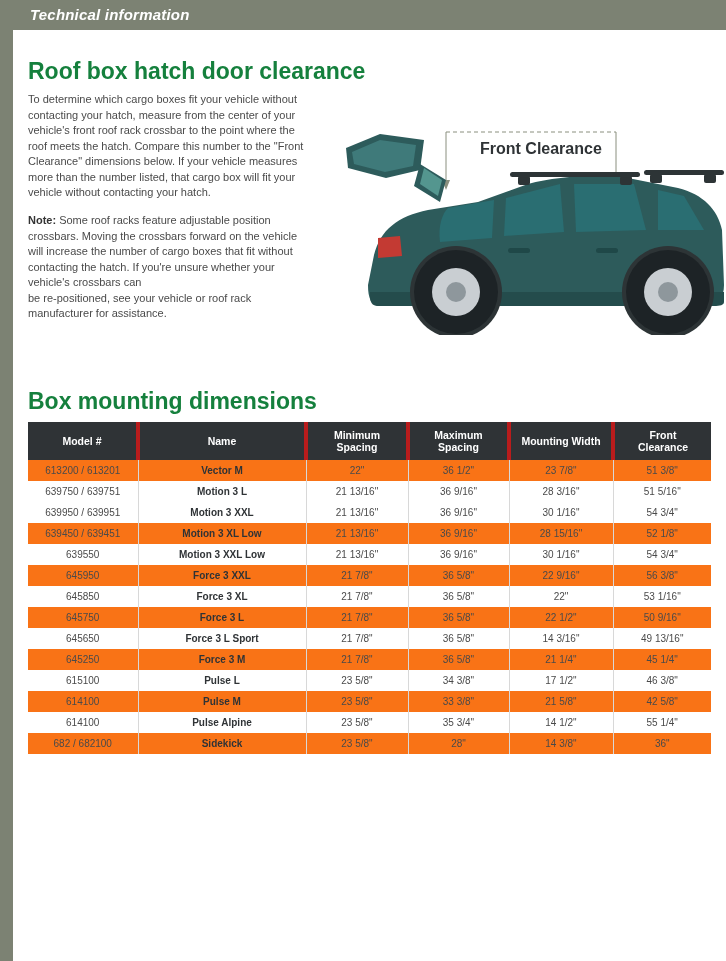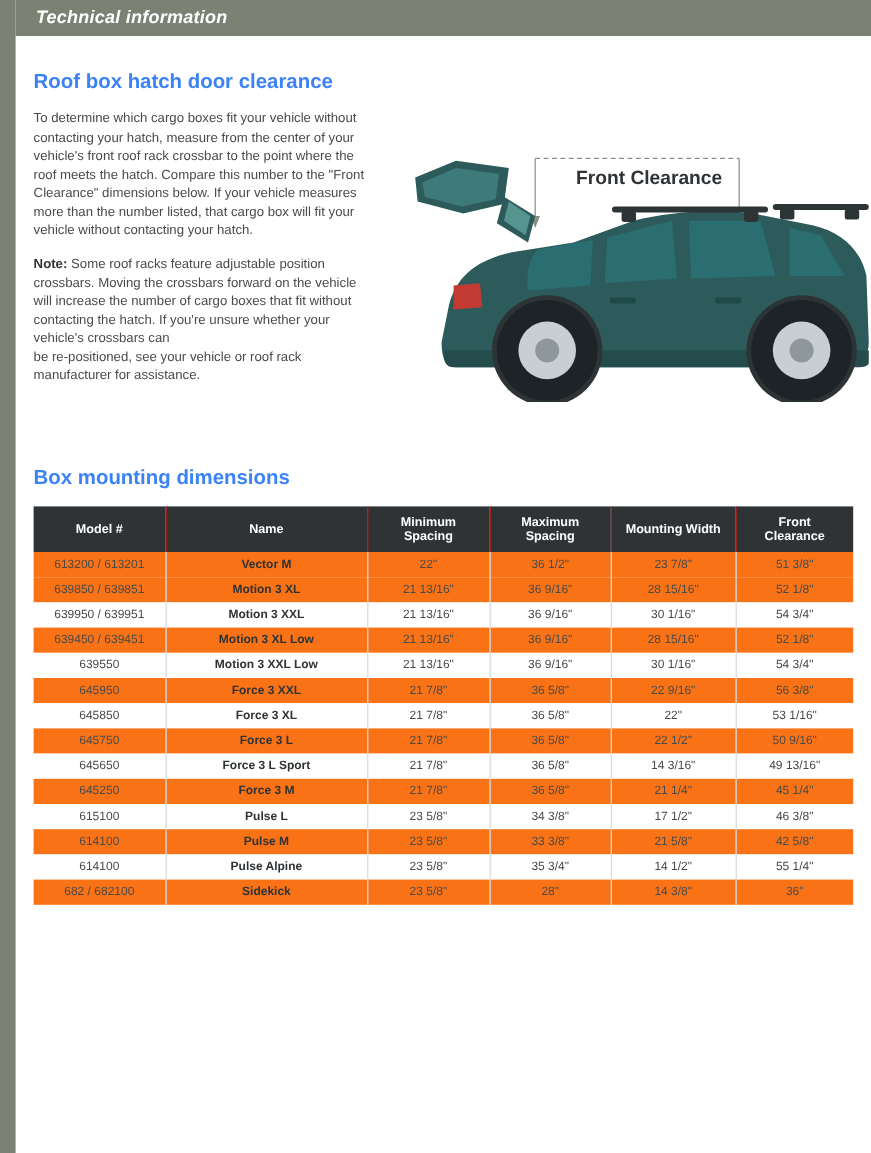--- a/index.html
+++ b/index.html
@@ -51,23 +51,23 @@
   }
   .content {
     position: absolute;
     left: 13px;
     top: 30px;
     width: 713px;
   }
   h2.section-title {
     margin: 0;
     position: absolute;
-    font-size: 17px;
-    font-weight: bold;
-    color: #3b82f6;
+    font-size: 23px;
+    font-weight: bold;
+    color: #15803d;
   }
   #hatch-title { left: 15px; top: 28px; }
   #dims-title { left: 15px; top: 358px; }
 
   .body-text {
     position: absolute;
     left: 15px;
     width: 282px;
     font-size: 11px;
     line-height: 15.5px;
@@ -100,21 +100,21 @@
     font-size: 10px;
   }
   thead th {
     background: #2f3336;
     color: #ffffff;
     font-size: 10.5px;
     font-weight: bold;
     padding: 7px 4px;
     text-align: center;
     line-height: 12px;
-    border-right: 1px solid #b91c1c;
+    border-right: 4px solid #b91c1c;
   }
   thead th:last-child { border-right: none; }
   tbody td {
     padding: 5px 4px;
     text-align: center;
     border-right: 1px solid #d8d8d8;
     color: #4a4a4a;
     font-size: 10px;
     white-space: nowrap;
   }
@@ -249,27 +249,27 @@
         </thead>
         <tbody id="tbody">
             <tr class="even">
               <td>613200 / 613201</td>
               <td class="name">Vector M</td>
               <td>22"</td>
               <td>36 1/2"</td>
               <td>23 7/8"</td>
               <td>51 3/8"</td>
             </tr>
-            <tr class="even">
-              <td>639850 / 639851</td>
-              <td class="name">Motion 3 XL</td>
+            <tr class="odd">
+              <td>639750 / 639751</td>
+              <td class="name">Motion 3 L</td>
               <td>21 13/16"</td>
               <td>36 9/16"</td>
-              <td>28 15/16"</td>
-              <td>52 1/8"</td>
+              <td>28 3/16"</td>
+              <td>51 5/16"</td>
             </tr>
             <tr class="odd">
               <td>639950 / 639951</td>
               <td class="name">Motion 3 XXL</td>
               <td>21 13/16"</td>
               <td>36 9/16"</td>
               <td>30 1/16"</td>
               <td>54 3/4"</td>
             </tr>
             <tr class="even">

